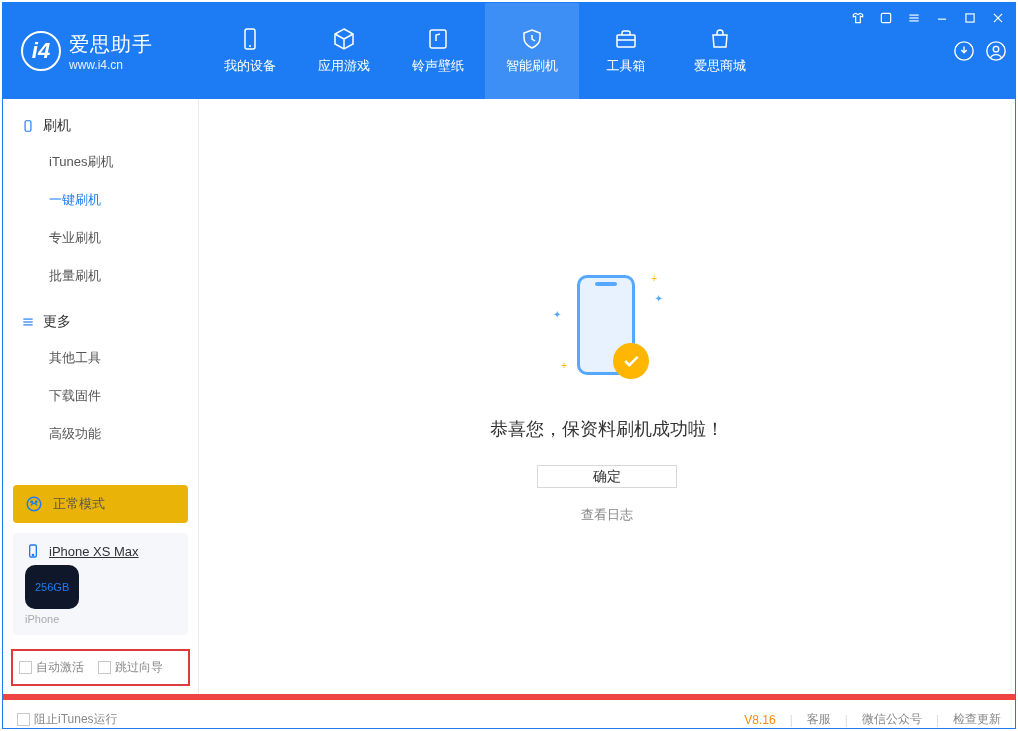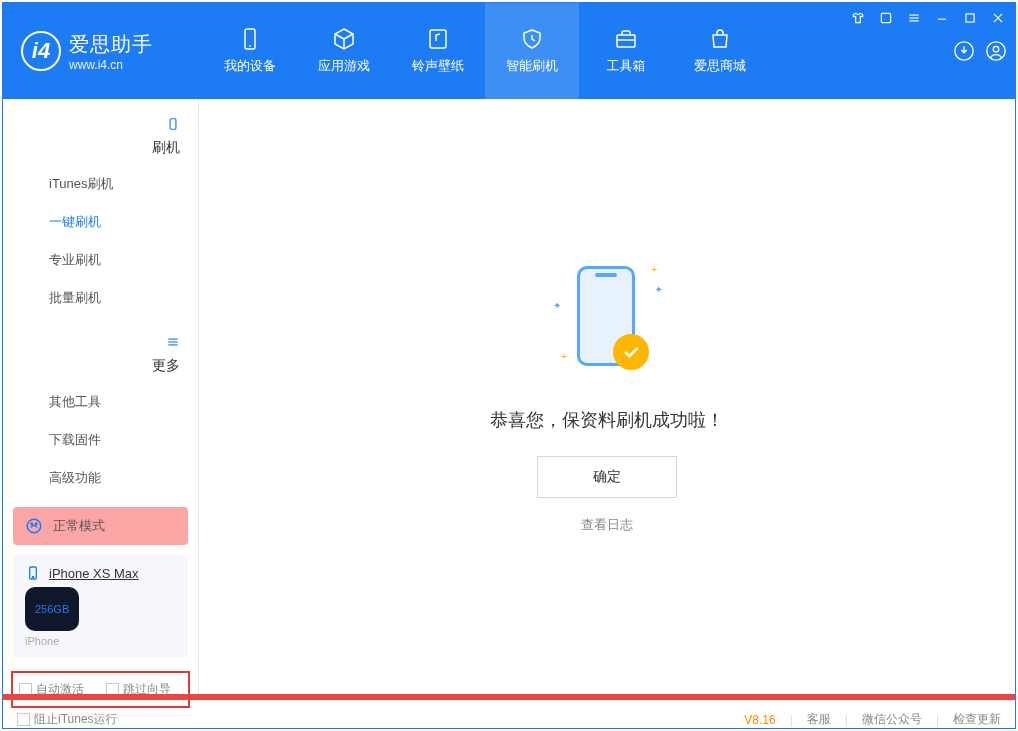--- a/index.html
+++ b/index.html
@@ -14,46 +14,46 @@
 .nav { display: flex; }
 .nav-item { width: 94px; display: flex; flex-direction: column; align-items: center; justify-content: center; font-size: 13px; gap: 6px; position: relative; }
 .nav-item.active { background: rgba(255,255,255,.15); }
 .nav-icon { width: 24px; height: 24px; }
 .titlebar-right { margin-left: auto; display: flex; align-items: center; padding-right: 8px; gap: 10px; }
 .tb-icon { width: 22px; height: 22px; display: flex; align-items: center; justify-content: center; color: #fff; }
 .tb-right-top { position: absolute; top: 6px; right: 8px; display: flex; gap: 10px; color: #fff; font-size: 12px; }
 .tb-right-top .tb-icon { width: 18px; height: 18px; }
 .body { flex: 1; display: flex; min-height: 0; }
 .sidebar { width: 196px; border-right: 1px solid #eaeaea; display: flex; flex-direction: column; background: #fff; }
-.side-section-title { display: flex; align-items: flex-end; gap: 8px; padding: 18px 18px 8px 18px; font-size: 14px; color: #333; flex-direction: column; }
+.side-section-title { display: flex; align-items: center; gap: 8px; padding: 18px 18px 8px 18px; font-size: 14px; color: #333; }
 .side-section-title .sicon { width: 14px; height: 14px; display: inline-flex; align-items: center; justify-content: center; color: #1d7cf4; }
 .side-item { padding: 10px 18px 10px 46px; font-size: 13px; color: #555; cursor: pointer; }
 .side-item.active { color: #1d7cf4; }
 .side-more-icon { color: #bbb; }
 .sidebar-spacer { flex: 1; }
-.device-box { margin: 10px; background: #fca5a5; border-radius: 4px; padding: 10px 12px; font-size: 13px; color: #555; display: flex; align-items: center; gap: 10px; }
+.device-box { margin: 10px; background: #eab308; border-radius: 4px; padding: 10px 12px; font-size: 13px; color: #555; display: flex; align-items: center; gap: 10px; }
 .device-box .dicon { width: 18px; height: 18px; color: #1d7cf4; }
 .device-detail { margin: 0 10px 10px 10px; background: #f5f7fa; border-radius: 4px; padding: 10px 12px; }
 .device-name { font-size: 13px; color: #333; font-weight: 500; text-decoration: underline; }
 .device-badge { display: inline-block; margin-top: 6px; padding: 16px 10px; border-radius: 10px; background: #0f172a; color: #1d7cf4; font-size: 11px; }
 .device-sub { font-size: 11px; color: #aaa; margin-top: 4px; }
-.opt-row { border: 2px solid #e03b3b; margin: 4px 8px 8px 8px; padding: 8px 6px; display: flex; gap: 22px; align-items: center; }
+.opt-row { border: 2px solid #e03b3b; margin: 4px 8px 8px 8px; padding: 8px 6px; display: flex; gap: 14px; align-items: center; }
 .chk { display: flex; align-items: center; gap: 4px; font-size: 12px; color: #888; }
 .chk-box { width: 13px; height: 13px; border: 1px solid #c9c9c9; background: #fff; }
 .main { flex: 1; display: flex; align-items: center; justify-content: center; position: relative; }
 .result { display: flex; flex-direction: column; align-items: center; }
 .phone-illustration { width: 120px; height: 120px; position: relative; margin-bottom: 28px; }
 .phone { position: absolute; left: 30px; top: 6px; width: 58px; height: 100px; border: 3px solid #56a7ff; border-radius: 10px; background: #e8f2fe; }
 .phone::before { content: ""; position: absolute; top: 4px; left: 50%; transform: translateX(-50%); width: 22px; height: 4px; background: #56a7ff; border-radius: 2px; }
 .check-circle { position: absolute; right: 18px; bottom: 10px; width: 36px; height: 36px; border-radius: 50%; background: #ffb600; display: flex; align-items: center; justify-content: center; }
 .sparkle { position: absolute; color: #56a7ff; font-size: 10px; }
 .sparkle.s1 { left: 6px; top: 40px; } .sparkle.s2 { right: 4px; top: 24px; }
 .sparkle.s3 { left: 14px; bottom: 18px; color: #ffb600; } .sparkle.s4 { right: 10px; top: 4px; color: #ffb600; }
 .result-msg { font-size: 18px; color: #333; margin-bottom: 24px; }
-.ok-btn { width: 140px; height: 42px; border: 1px solid #d8d8d8; background: #fff; font-size: 14px; color: #333; cursor: pointer; margin-bottom: 18px; }
+.ok-btn { width: 140px; height: 23px; border: 1px solid #d8d8d8; background: #fff; font-size: 14px; color: #333; cursor: pointer; margin-bottom: 18px; }
 .log-link { font-size: 13px; color: #888; text-decoration: none; cursor: pointer; }
 .statusbar { height: 34px; border-top: 6px solid #ef4444; display: flex; align-items: flex-end; padding: 0 14px; font-size: 12px; color: #888; gap: 18px; }
 .statusbar .sep { color: #ddd; }
 .statusbar .status-right { margin-left: auto; display: flex; align-items: center; gap: 14px; }
 .version { color: #ff8a00; }
 svg { display: block; }
 </style>
 </head>
 <body>
 

